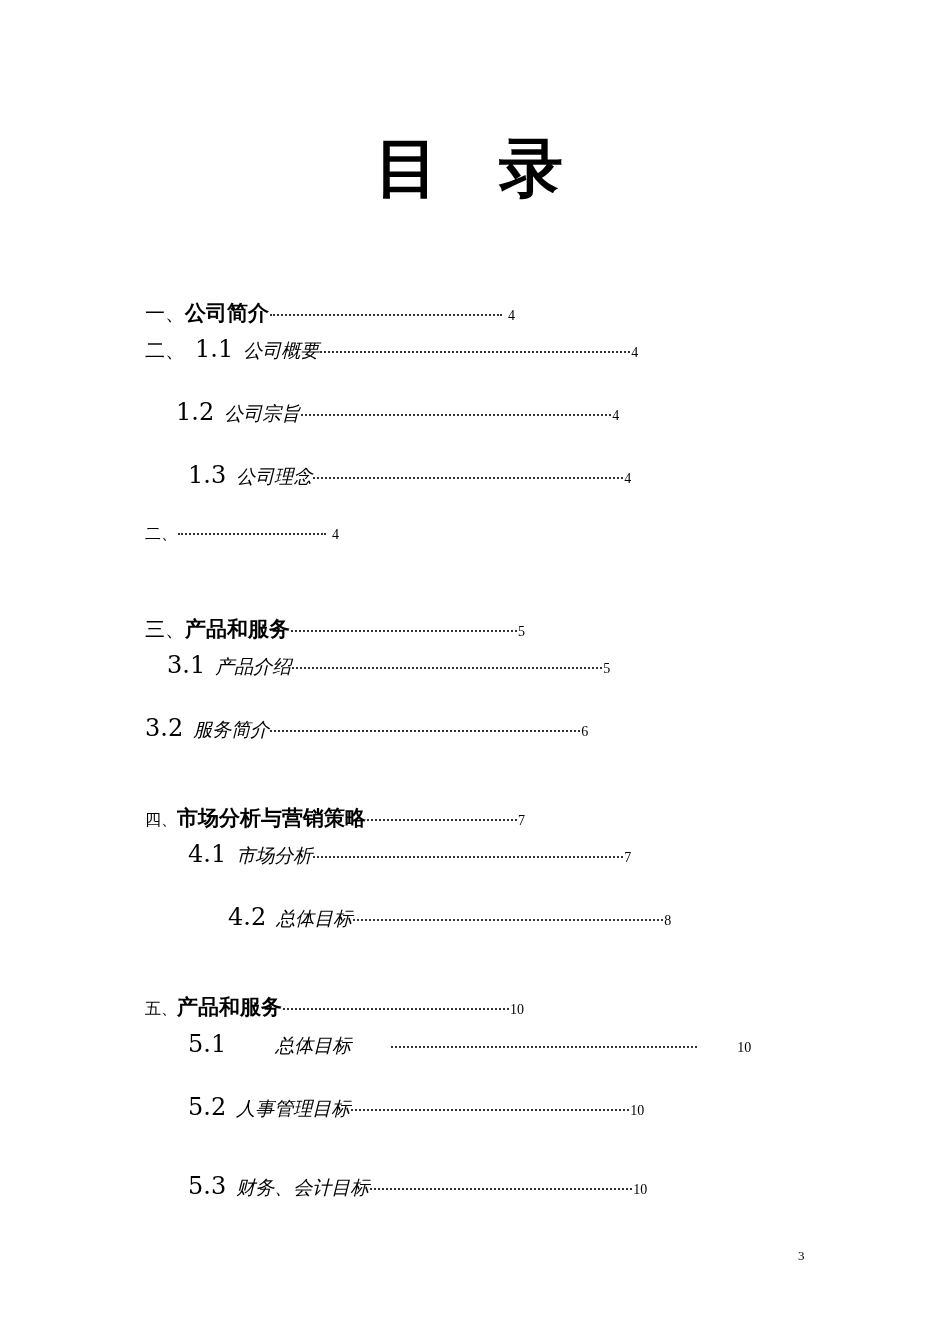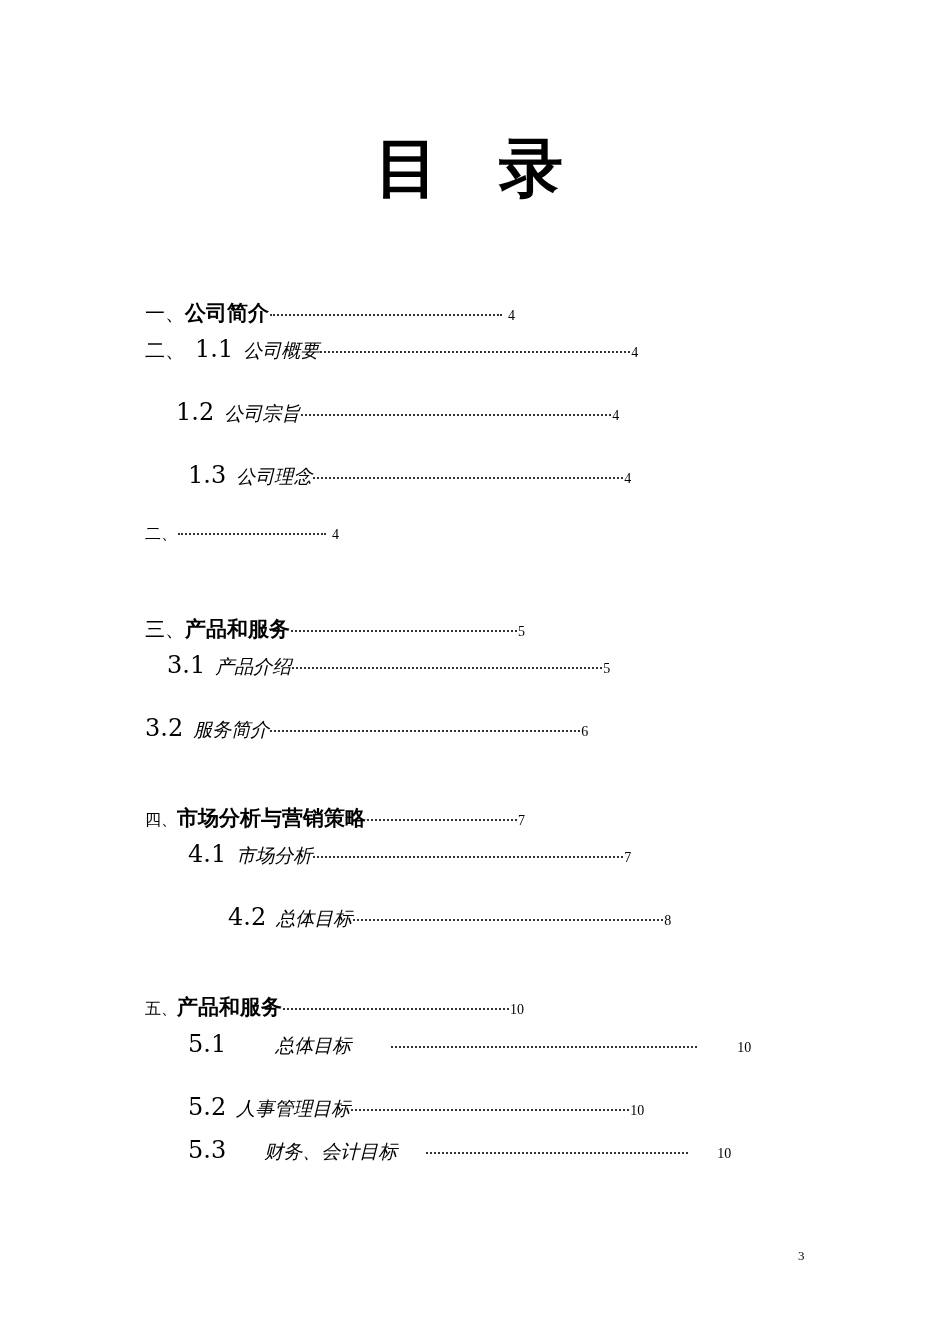--- a/index.html
+++ b/index.html
@@ -116,20 +116,20 @@
   <span class="page-num">10</span>
 </div>
 
 <div class="toc-entry" style="left:188px; top:1093px;">
   <span class="sec-num">5.2</span>
   <span class="lvl2-label">人事管理目标</span>
   <span class="leader" style="width:278px;"></span>
   <span class="page-num">10</span>
 </div>
 
-<div class="toc-entry" style="left:188px; top:1136px;gap:28px;">
+<div class="toc-entry" style="left:188px; top:1172px;">
   <span class="sec-num">5.3</span>
   <span class="lvl2-label">财务、会计目标</span>
   <span class="leader" style="width:262px;"></span>
   <span class="page-num">10</span>
 </div>
 
 <div class="footer-num">3</div>
 
 </body></html>

